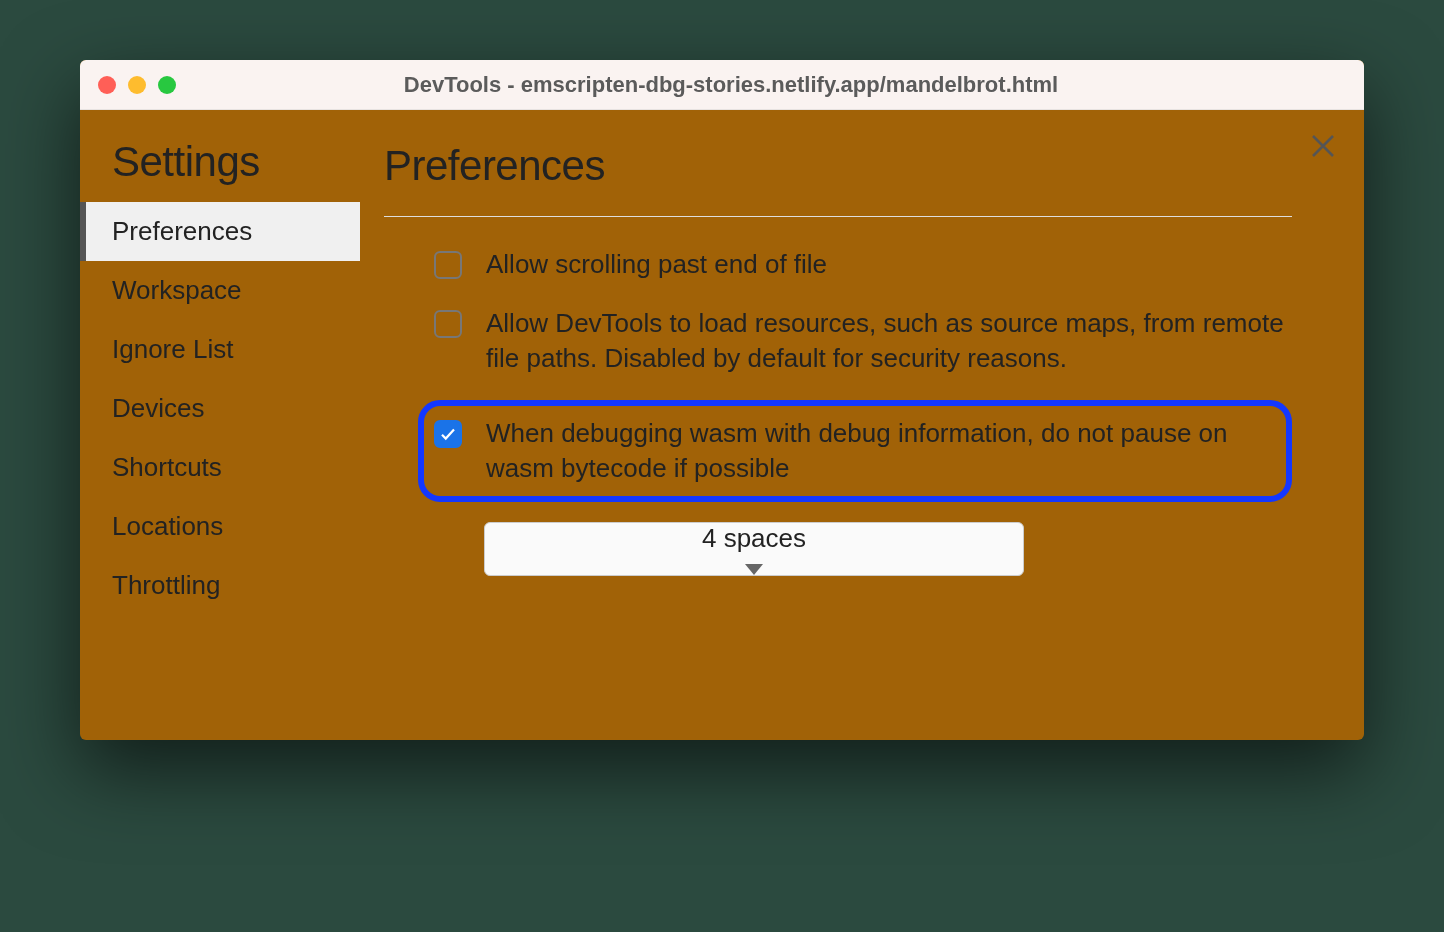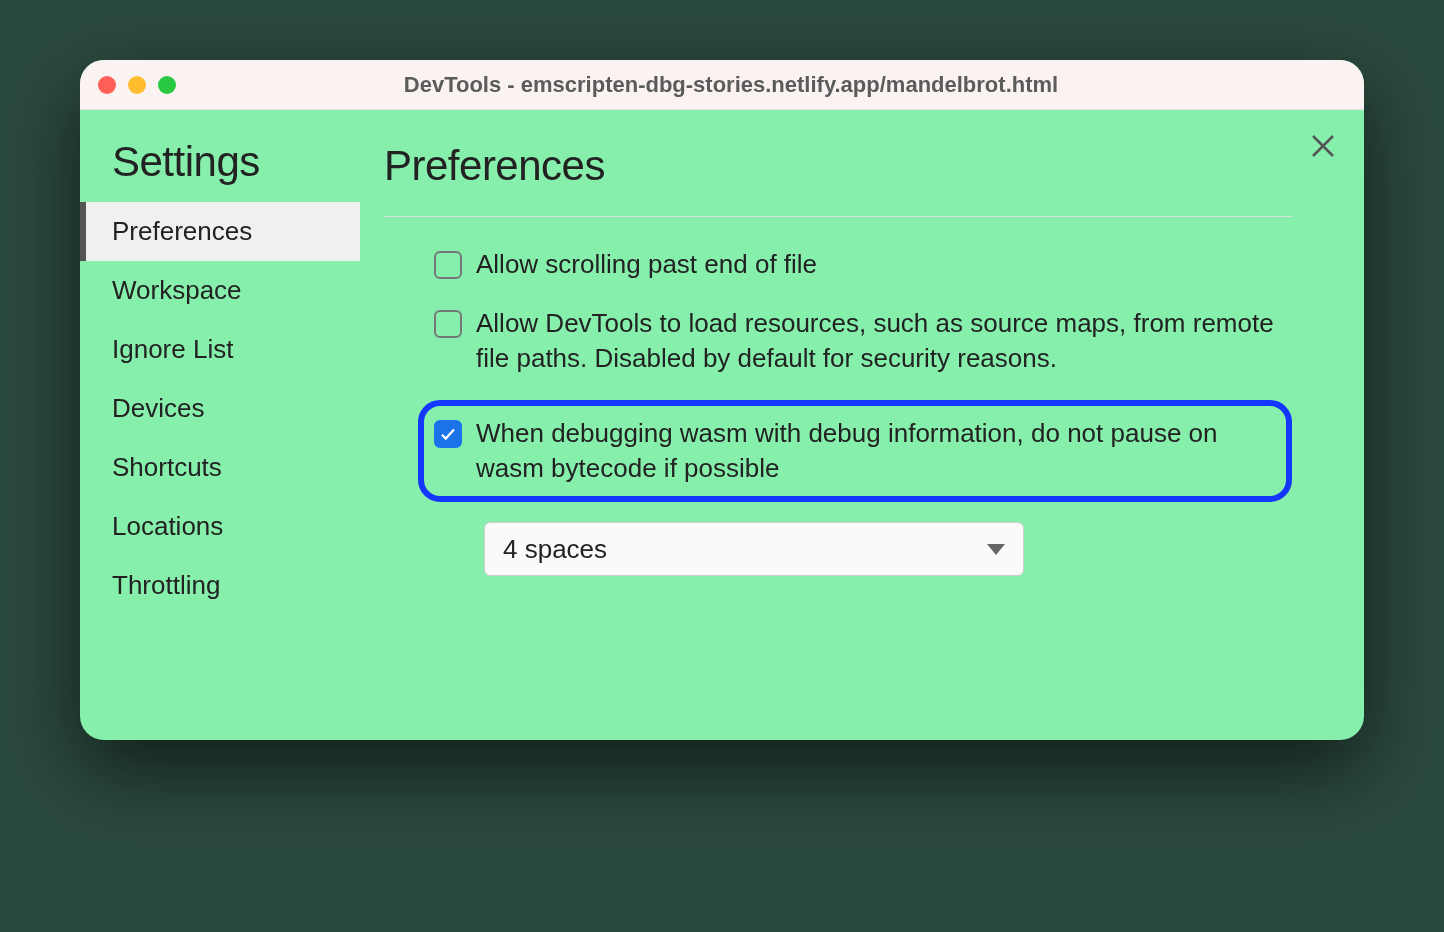--- a/index.html
+++ b/index.html
@@ -4,22 +4,22 @@
   <style>
     * { box-sizing: border-box; margin: 0; padding: 0; }
     body {
       font-family: -apple-system, BlinkMacSystemFont, "Segoe UI", Helvetica, Arial, sans-serif;
       background: #2b4a3f;
       width: 1444px;
       height: 932px;
       padding: 60px 80px;
     }
     .window {
-      background: #86efac;
-      border-radius: 24px;
+      background: #a16207;
+      border-radius: 6px;
       box-shadow: 0 30px 80px rgba(0,0,0,0.6);
       overflow: hidden;
       width: 100%;
       height: 680px;
       display: flex;
       flex-direction: column;
     }
     .titlebar {
       background: #faf3f1;
       height: 50px;
@@ -104,21 +104,21 @@
       padding-bottom: 26px;
       border-bottom: 1px solid #ddd;
       letter-spacing: -0.5px;
     }
     .prefs-body {
       padding: 30px 0 0 50px;
     }
     .pref-row {
       display: flex;
       align-items: flex-start;
-      gap: 14px;
+      gap: 24px;
       margin-bottom: 24px;
       font-size: 26px;
       color: #222;
       line-height: 1.35;
     }
     .pref-row.highlight {
       border: 6px solid #1337ff;
       border-radius: 22px;
       padding: 10px 18px 10px 10px;
       margin-left: -16px;
@@ -160,20 +160,21 @@
       border: 1px solid #ccc;
       border-radius: 6px;
       background: #fafafa;
       display: flex;
       align-items: center;
       padding: 0 18px;
       font-size: 26px;
       color: #222;
       justify-content: space-between;
       cursor: pointer;
+      flex-direction: column;
     }
     .select .triangle {
       width: 0; height: 0;
       border-left: 9px solid transparent;
       border-right: 9px solid transparent;
       border-top: 11px solid #666;
     }
   </style>
 </head>
 <body>

